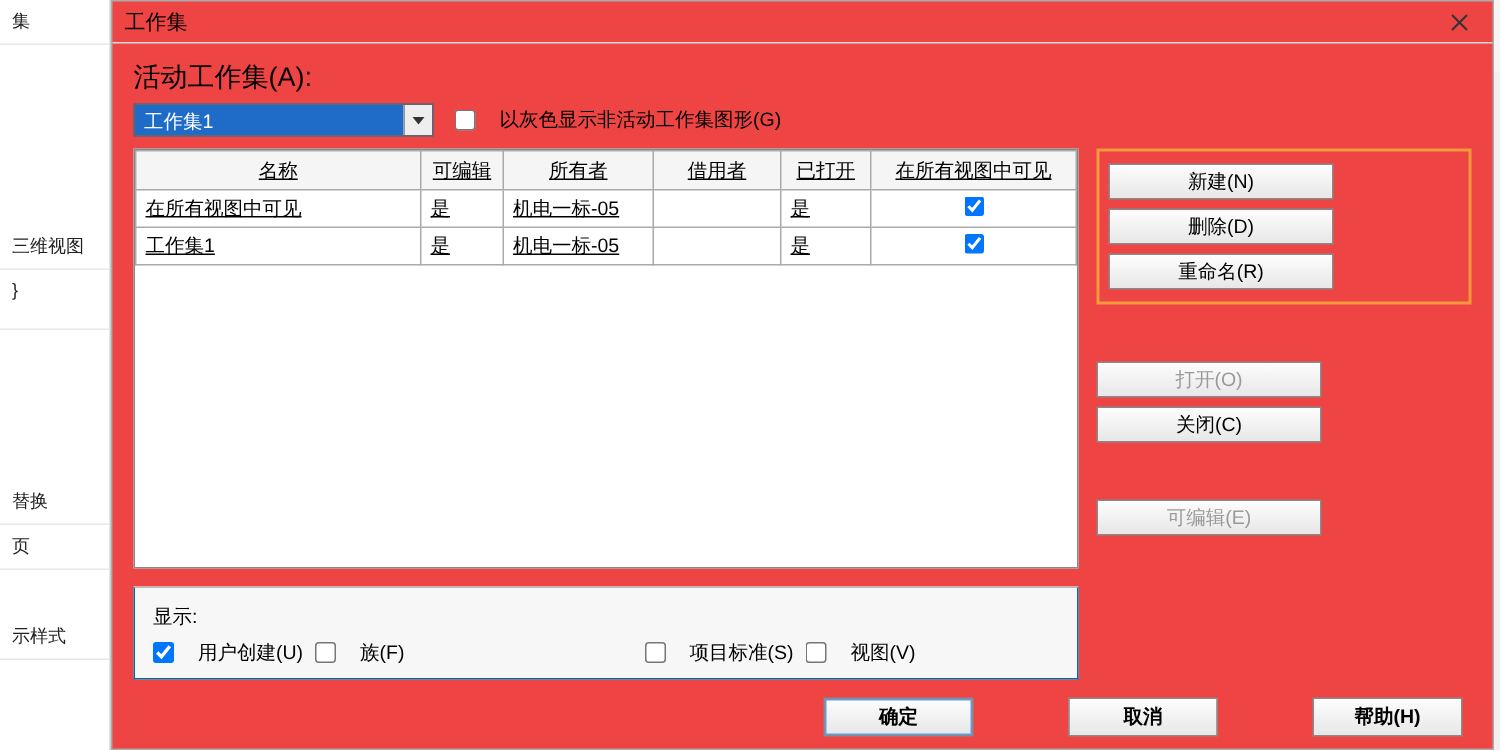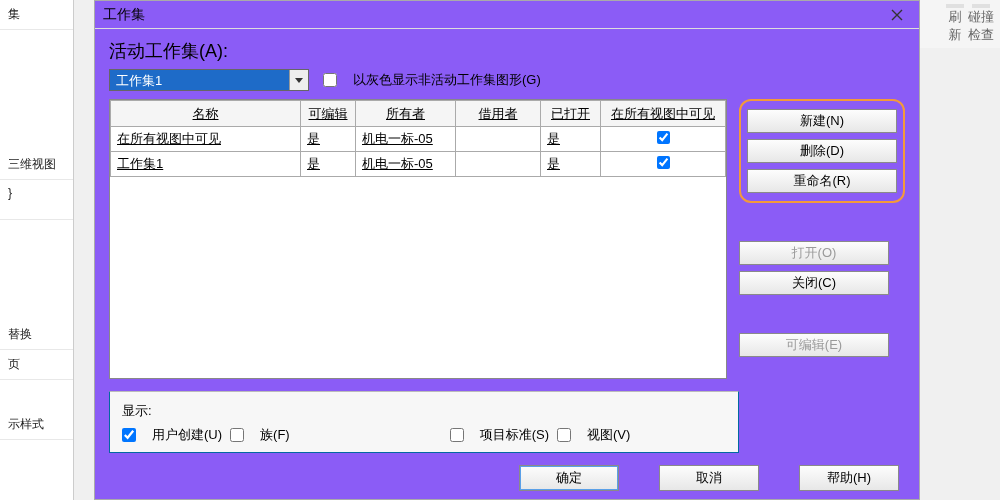--- a/index.html
+++ b/index.html
@@ -6,21 +6,21 @@
 body { margin:0; background:#f0f0f0; width:1000px; height:500px; overflow:hidden; position:relative; }
 
 
 .bg-sidebar { position:absolute; left:0; top:0; width:74px; height:500px; background:#fff; border-right:1px solid #ccc; }
 .bg-sidebar .bg-row { padding:6px 8px; border-bottom:1px solid #e8e8e8; color:#222; font-size:12px; }
 .bg-ribbon { position:absolute; right:0; top:0; width:100px; height:48px; background:#f5f5f5; color:#888; display:flex; gap:4px; justify-content:flex-end; padding:4px 6px; font-size:12px; }
 .bg-ribbon .it { display:flex; flex-direction:column; align-items:center; font-size:11px; color:#666; }
 .bg-ribbon .ic { width:18px; height:18px; background:#e0e0e0; }
 
 
-.dialog { position:absolute; left:74px; top:0; width:826px; height:500px; background:#8b5cf6; border:1px solid #aaa;margin-left:20px; }
+.dialog { position:absolute; left:74px; top:0; width:922px; height:500px; background:#ef4444; border:1px solid #aaa; }
 .titlebar { height:28px; display:flex; align-items:center; justify-content:space-between; padding:0 8px; border-bottom:1px solid #ddd; }
 .title { font-size:14px; }
 .close-x { width:28px; height:20px; display:flex; align-items:center; justify-content:center; font-size:16px; color:#333; cursor:default; }
 
 .body { padding:10px 14px 0 14px; position:relative; height:calc(100% - 28px); }
 .row-active { display:flex; align-items:center; gap:14px; margin:6px 0 8px 0; }
 .label-active { font-size:18px; }
 .combo { position:relative; width:200px; height:22px; }
 .combo select { width:100%; height:22px; background:#1e6bc8; color:#fff; border:1px solid #666; appearance:none; -webkit-appearance:none; padding:0 20px 0 6px; font-size:13px; }
 .combo::after { content:""; position:absolute; right:1px; top:1px; width:18px; height:20px; background:#eee; border-left:1px solid #999; pointer-events:none; }
@@ -32,33 +32,33 @@
 .main { display:flex; gap:12px; }
 .table-wrap { width:630px; height:280px; border:1px solid #888; background:#fff;text-decoration:underline; }
 table { border-collapse:collapse; width:100%; }
 th, td { border:1px solid #aaa; padding:3px 6px; font-size:13px; text-align:left; background:#fff; }
 th { background:#f5f5f5; text-align:center; font-weight:normal; height:26px; }
 td.c { text-align:center; }
 td .cb { width:13px; height:13px; margin:0; }
 
 
 .side { flex:1; padding-top:0; display:flex; flex-direction:column; gap:6px; }
-.callout { border:2px solid #f39a3a; border-radius:12px; padding:8px 6px; display:flex; flex-direction:column; gap:6px; }
+.callout { border:2px solid #f39a3a; border-radius:0; padding:8px 6px; display:flex; flex-direction:column; gap:6px; }
 .btn { height:24px; background:linear-gradient(#fdfdfd,#e7e7e7); border:1px solid #8a8a8a; font-size:13px; width:150px; text-align:center; line-height:22px; cursor:default; }
 .btn.dis { color:#9a9a9a; }
 .gap { height:26px; }
 
 
 .display-group { margin-top:12px; border:1px solid #0369a1; border-top:1px solid #bbb; padding:10px 12px 8px 12px; width:630px; background:#f7f7f7; position:relative; }
 .display-title { font-size:13px; margin-bottom:6px; }
 .chks { display:flex; gap:160px; }
 .chk-col { display:flex; flex-direction:row; gap:8px; }
 
 
-.footer { position:absolute; right:20px; bottom:8px; display:flex; gap:40px; }
+.footer { position:absolute; right:20px; bottom:8px; display:flex; gap:63px;font-weight:bold; }
 .footer .btn { width:100px; height:26px; line-height:24px; }
 .footer .btn.primary { box-shadow:0 0 0 1px #5aa0e8 inset; }
 </style>
 </head>
 <body>
 
 <div class="bg-sidebar">
   <div class="bg-row">集</div>
   <div class="bg-row" style="height:120px;border:none"></div>
   <div class="bg-row">三维视图</div>

